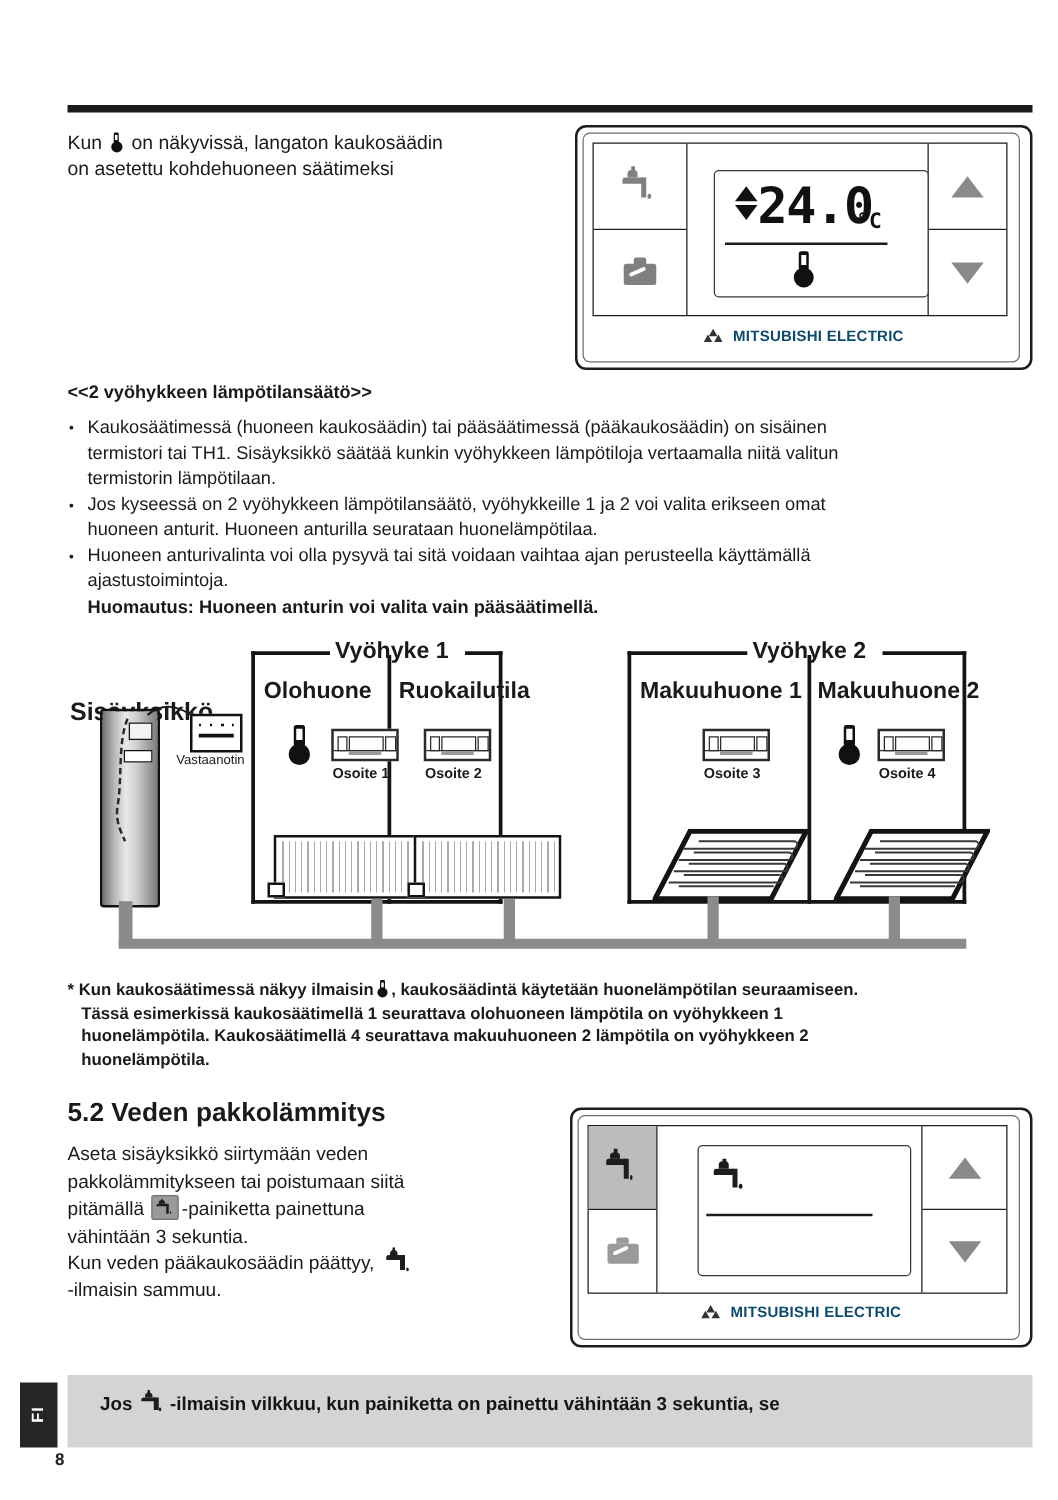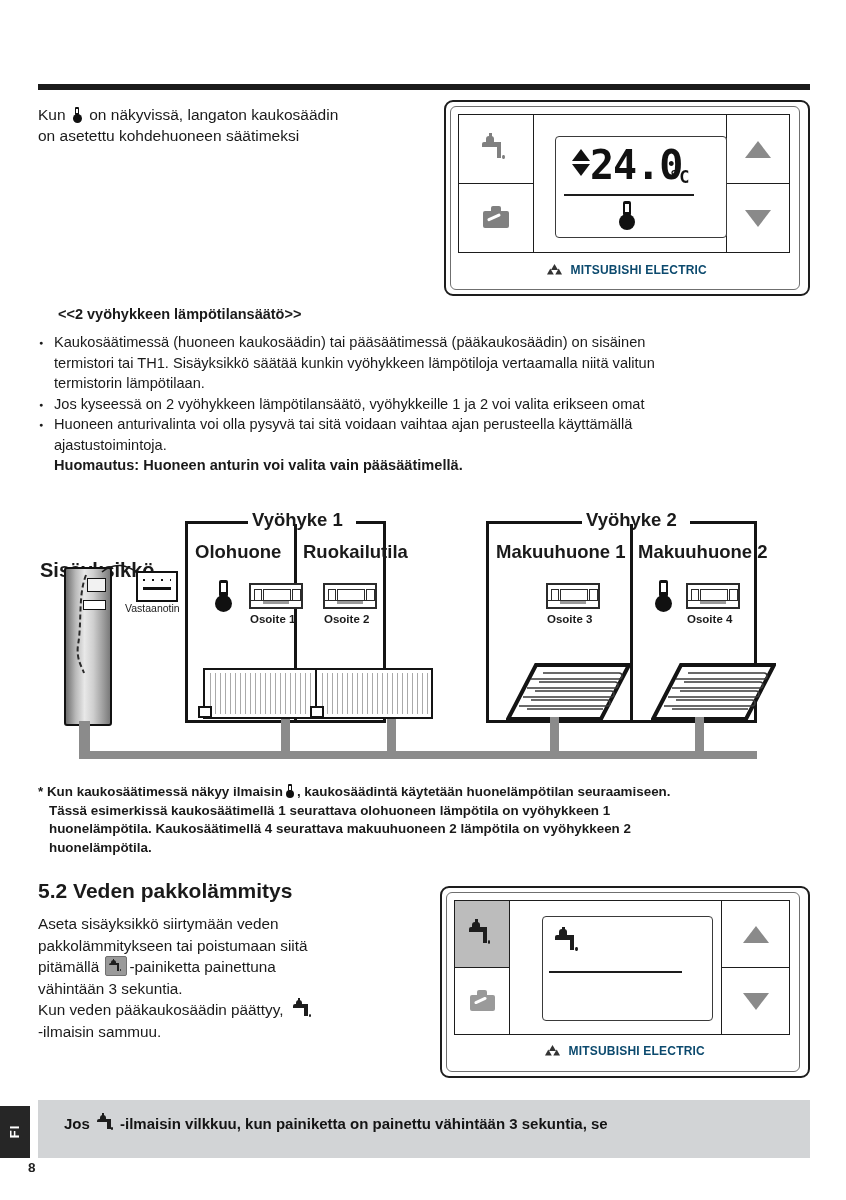--- a/index.html
+++ b/index.html
@@ -5,21 +5,21 @@
   html, body { margin:0; padding:0; }
   body {
     width:846px; height:1200px;
     background:#ffffff;
     font-family:"Liberation Sans", sans-serif;
     color:#1a1a1a;
     position:relative;
     overflow:hidden;
     -webkit-font-smoothing:antialiased;
   }
-  .page { position:absolute; left:0; top:0; width:676px; height:1200px; }
+  .page { position:absolute; left:16px; top:0; width:676px; height:1200px; }
 
   
   .top-rule{ position:absolute; left:38px; top:84px; width:772px; height:6px; background:#1b1b1b; }
 
   
   .intro{ position:absolute; left:38px; top:104px; width:390px;
           font-size:15.5px; line-height:21px; color:#1a1a1a; }
   .intro .ln{ display:block; white-space:nowrap; }
 
   
@@ -64,21 +64,21 @@
   .lcd-arrows{ position:absolute; }
   .lcd-arrows .au{ border-left:9px solid transparent; border-right:9px solid transparent; border-bottom:12px solid #111; }
   .lcd-arrows .ad{ border-left:9px solid transparent; border-right:9px solid transparent; border-top:12px solid #111; margin-top:3px; }
 
   .thermo-lcd{ position:absolute; width:16px; height:30px; }
   .thermo-lcd .s{ position:absolute; left:4px; top:0; width:8px; height:15px; background:#111; border-radius:2px; }
   .thermo-lcd .s::after{ content:""; position:absolute; left:2px; top:2.5px; width:4px; height:8px; background:#fff; }
   .thermo-lcd .b{ position:absolute; left:0; top:13px; width:16px; height:16px; background:#111; border-radius:50%; }
 
   
-  .h-sub{ position:absolute; left:38px; font-size:14.5px; font-weight:bold;margin-left:20px; }
+  .h-sub{ position:absolute; left:38px; font-size:14.5px; font-weight:bold; }
   .bullets{ position:absolute; left:38px; width:780px; }
   .bl{ position:relative; padding-left:16px; font-size:14.6px; line-height:20.5px; margin-bottom:0px; }
   .bl::before{ content:"\25CF"; position:absolute; left:1px; top:1px; font-size:7px; line-height:20.5px; }
   .bl .l{ display:block; white-space:nowrap; }
   .note-b{ font-weight:bold; }
 
   
   .diagram{ position:absolute; left:38px; top:505px; width:780px; height:265px; }
   .zbox{ position:absolute; box-sizing:border-box; border:3px solid #141414; border-top:none; }
   .ztop{ position:absolute; height:3px; background:#141414; }
@@ -227,20 +227,21 @@
   <div class="h-sub" style="top:306px;">&lt;&lt;2 vyöhykkeen lämpötilansäätö&gt;&gt;</div>
 
   <div class="bullets" style="top:332px;">
     <div class="bl">
       <span class="l">Kaukosäätimessä (huoneen kaukosäädin) tai pääsäätimessä (pääkaukosäädin) on sisäinen</span>
       <span class="l">termistori tai TH1. Sisäyksikkö säätää kunkin vyöhykkeen lämpötiloja vertaamalla niitä valitun</span>
       <span class="l">termistorin lämpötilaan.</span>
     </div>
     <div class="bl">
       <span class="l">Jos kyseessä on 2 vyöhykkeen lämpötilansäätö, vyöhykkeille 1 ja 2 voi valita erikseen omat</span>
+      <span class="l">huoneen anturit. Huoneen anturilla seurataan huonelämpötilaa.</span>
     </div>
     <div class="bl">
       <span class="l">Huoneen anturivalinta voi olla pysyvä tai sitä voidaan vaihtaa ajan perusteella käyttämällä</span>
       <span class="l">ajastustoimintoja.</span>
       <span class="l note-b">Huomautus: Huoneen anturin voi valita vain pääsäätimellä.</span>
     </div>
   </div>
 
   <div class="diagram">
 

